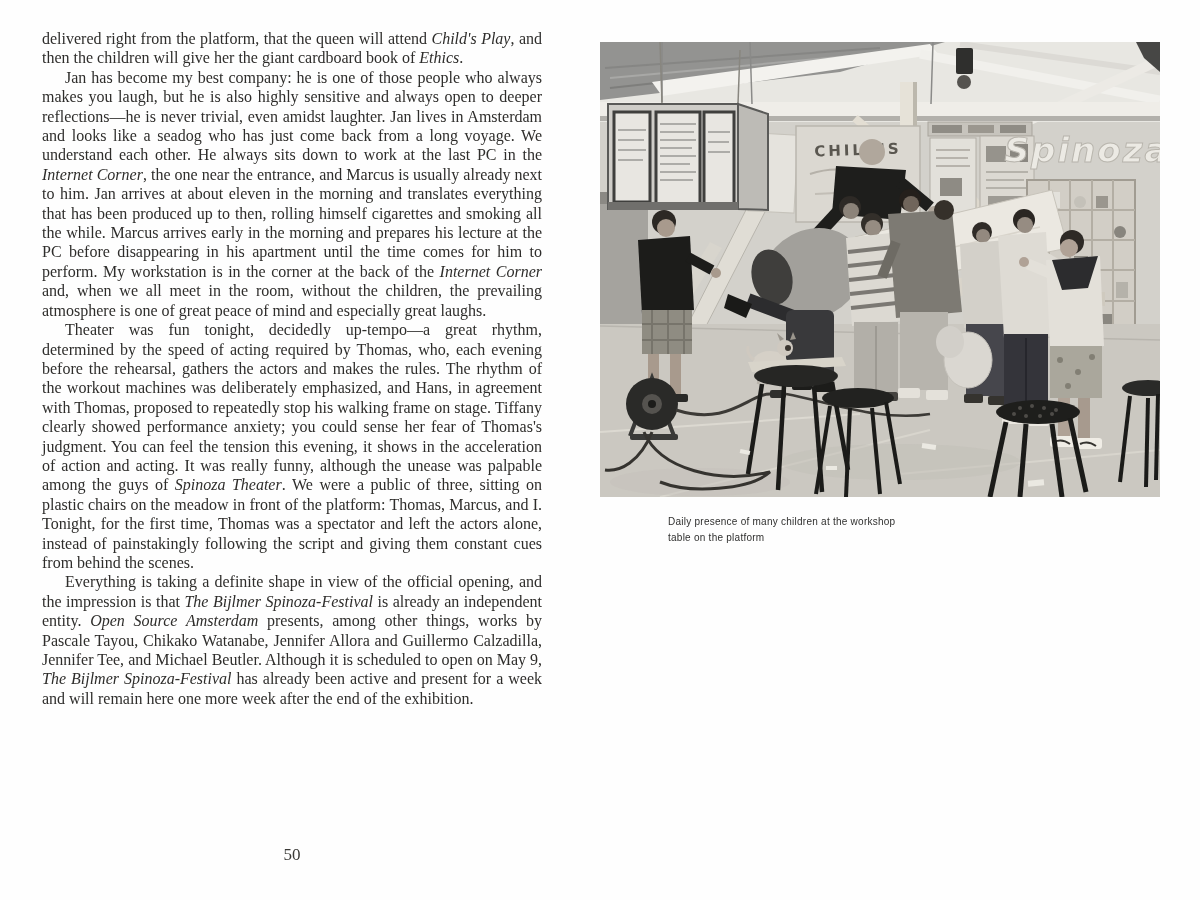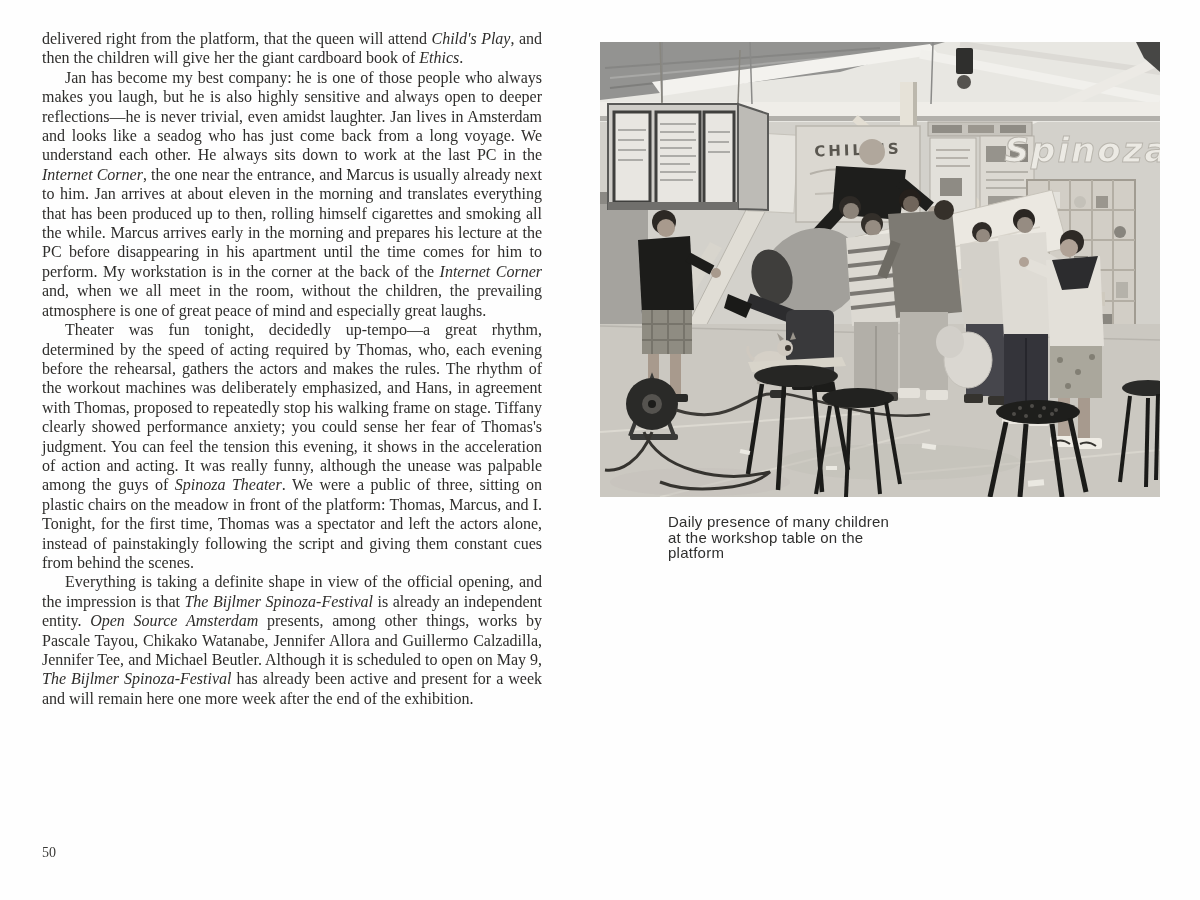--- a/index.html
+++ b/index.html
@@ -2,27 +2,27 @@
 <html><head>
 <meta charset="utf-8">
 <style>
   html,body{margin:0;padding:0;background:#ffffff;}
   .spread{position:relative;width:1200px;height:900px;background:#fefefe;overflow:hidden;
           font-family:"Liberation Serif","DejaVu Serif",serif;}
   .text-column{position:absolute;left:42px;top:29px;width:500px;
                font-size:16px;line-height:19.4px;color:#2e2d2b;text-align:justify;}
   .text-column p{margin:0;text-indent:23px;}
   .text-column p.first{text-indent:0;}
-  .page-number{position:absolute;left:42px;top:845px;width:500px;
-               font-size:14px;color:#3a3936;}
+  .page-number{position:absolute;left:42px;top:845px;width:500px;text-align:center;
+               font-size:17px;color:#3a3936;}
   .photo-figure{position:absolute;left:600px;top:42px;margin:0;padding:0;}
   .photo-figure svg{display:block;}
   .photo-caption{position:absolute;left:68px;top:472px;width:238px;
                  font-family:"Liberation Sans","DejaVu Sans",sans-serif;
-                 font-size:15px;line-height:15.6px;color:#2f2f2e;letter-spacing:0.25px;}
+                 font-size:10px;line-height:15.6px;color:#2f2f2e;letter-spacing:0.25px;}
   .childs-text{font-family:"DejaVu Sans",sans-serif;font-weight:bold;font-size:15px;
                letter-spacing:3px;fill:#5a5750;}
   .graffiti-text{font-family:"DejaVu Sans",sans-serif;font-weight:bold;font-style:italic;
                  font-size:34px;letter-spacing:2px;fill:#eceae4;stroke:#b8b5ad;stroke-width:1;}
 </style>
 </head>
 <body>
 
 <div class="spread">
 

